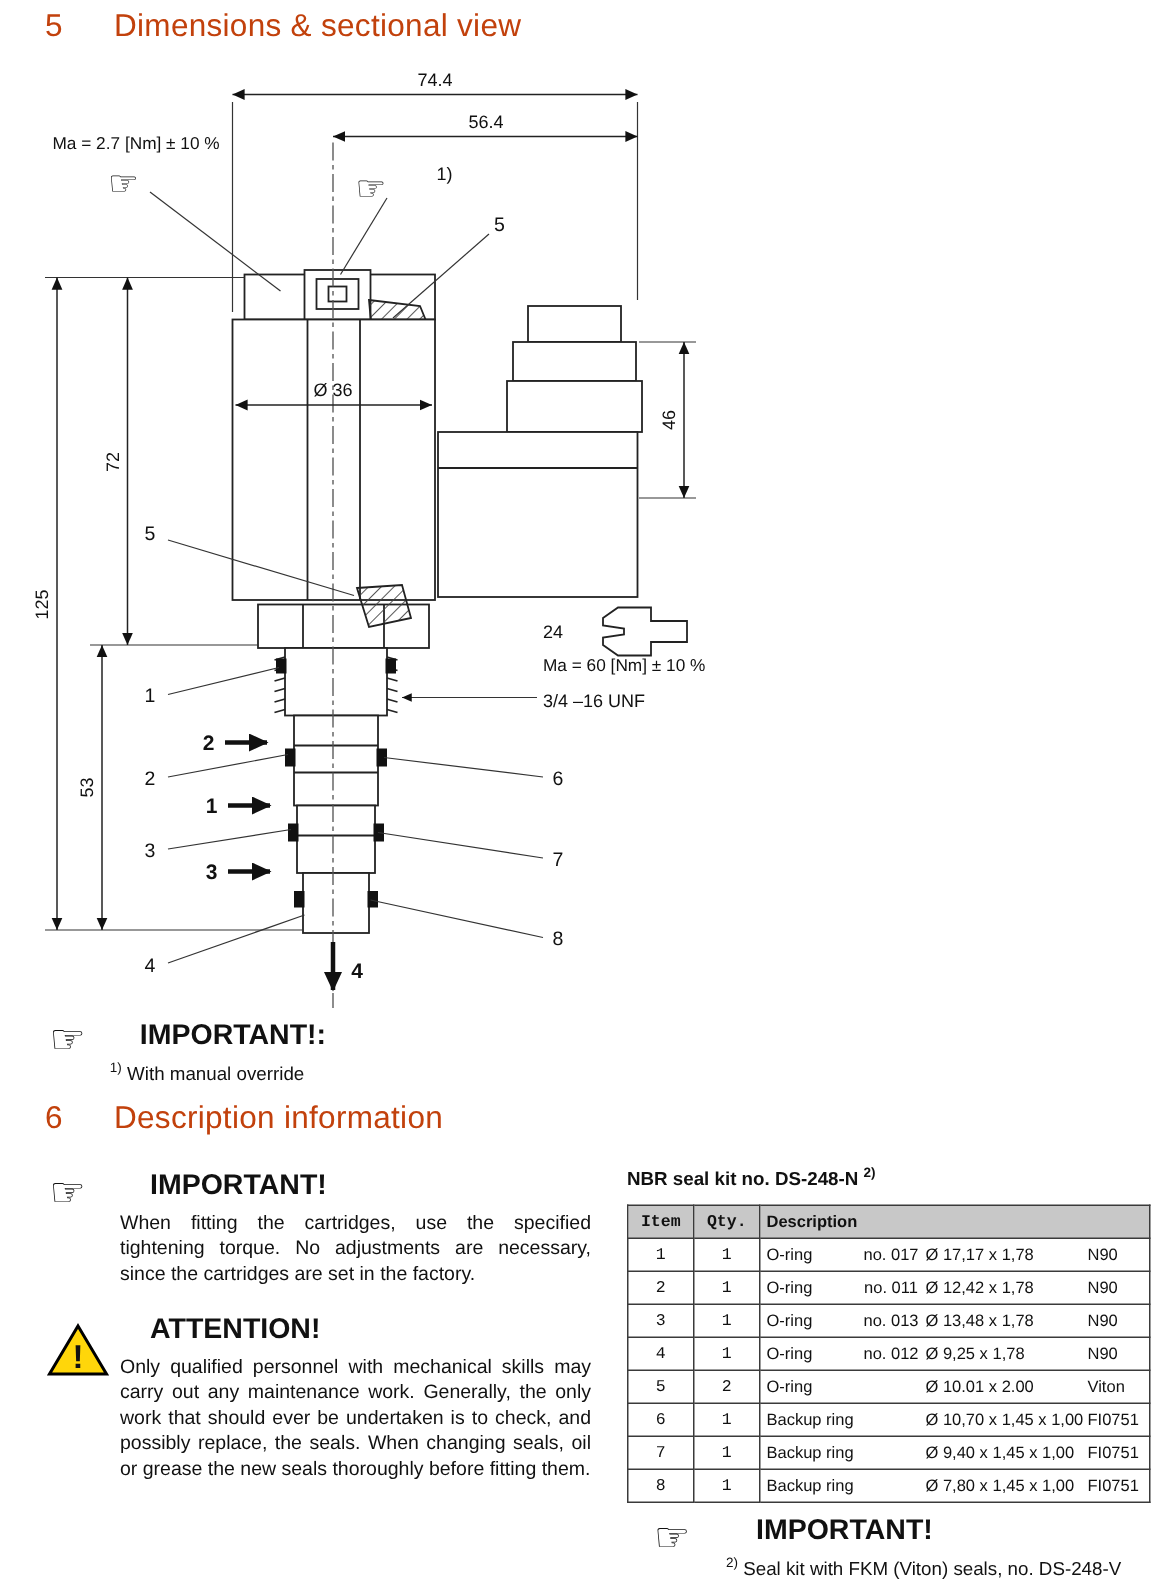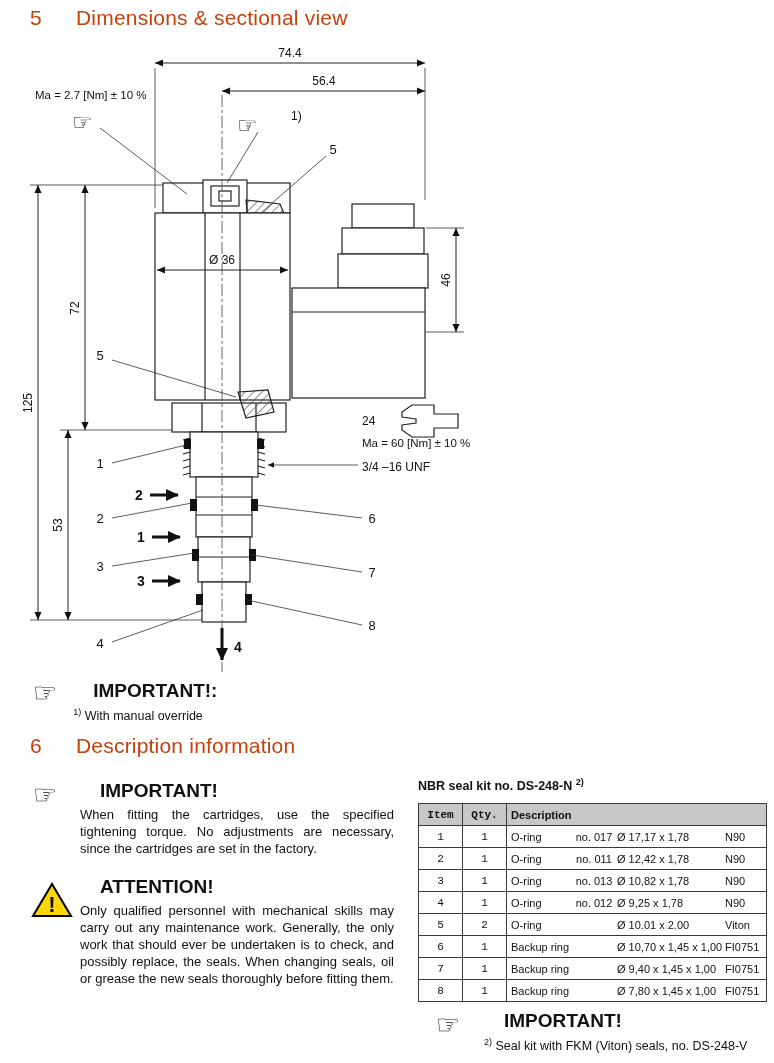--- a/index.html
+++ b/index.html
@@ -235,21 +235,21 @@
         <td><span class="dn">O-ring</span><span class="dno">no. 017</span><span class="ds">Ø 17,17 x 1,78</span><span class="dm">N90</span></td>
       </tr>
       <tr>
         <td class="c">2</td>
         <td class="c">1</td>
         <td><span class="dn">O-ring</span><span class="dno">no. 011</span><span class="ds">Ø 12,42 x 1,78</span><span class="dm">N90</span></td>
       </tr>
       <tr>
         <td class="c">3</td>
         <td class="c">1</td>
-        <td><span class="dn">O-ring</span><span class="dno">no. 013</span><span class="ds">Ø 10,82 x 1,78</span><span class="dm">N90</span></td>
+        <td><span class="dn">O-ring</span><span class="dno">no. 013</span><span class="ds">Ø 13,48 x 1,78</span><span class="dm">N90</span></td>
       </tr>
       <tr>
         <td class="c">4</td>
         <td class="c">1</td>
         <td><span class="dn">O-ring</span><span class="dno">no. 012</span><span class="ds">Ø 9,25 x 1,78</span><span class="dm">N90</span></td>
       </tr>
       <tr>
         <td class="c">5</td>
         <td class="c">2</td>
         <td><span class="dn">O-ring</span><span class="dno"></span><span class="ds">Ø 10.01 x 2.00</span><span class="dm">Viton</span></td>

